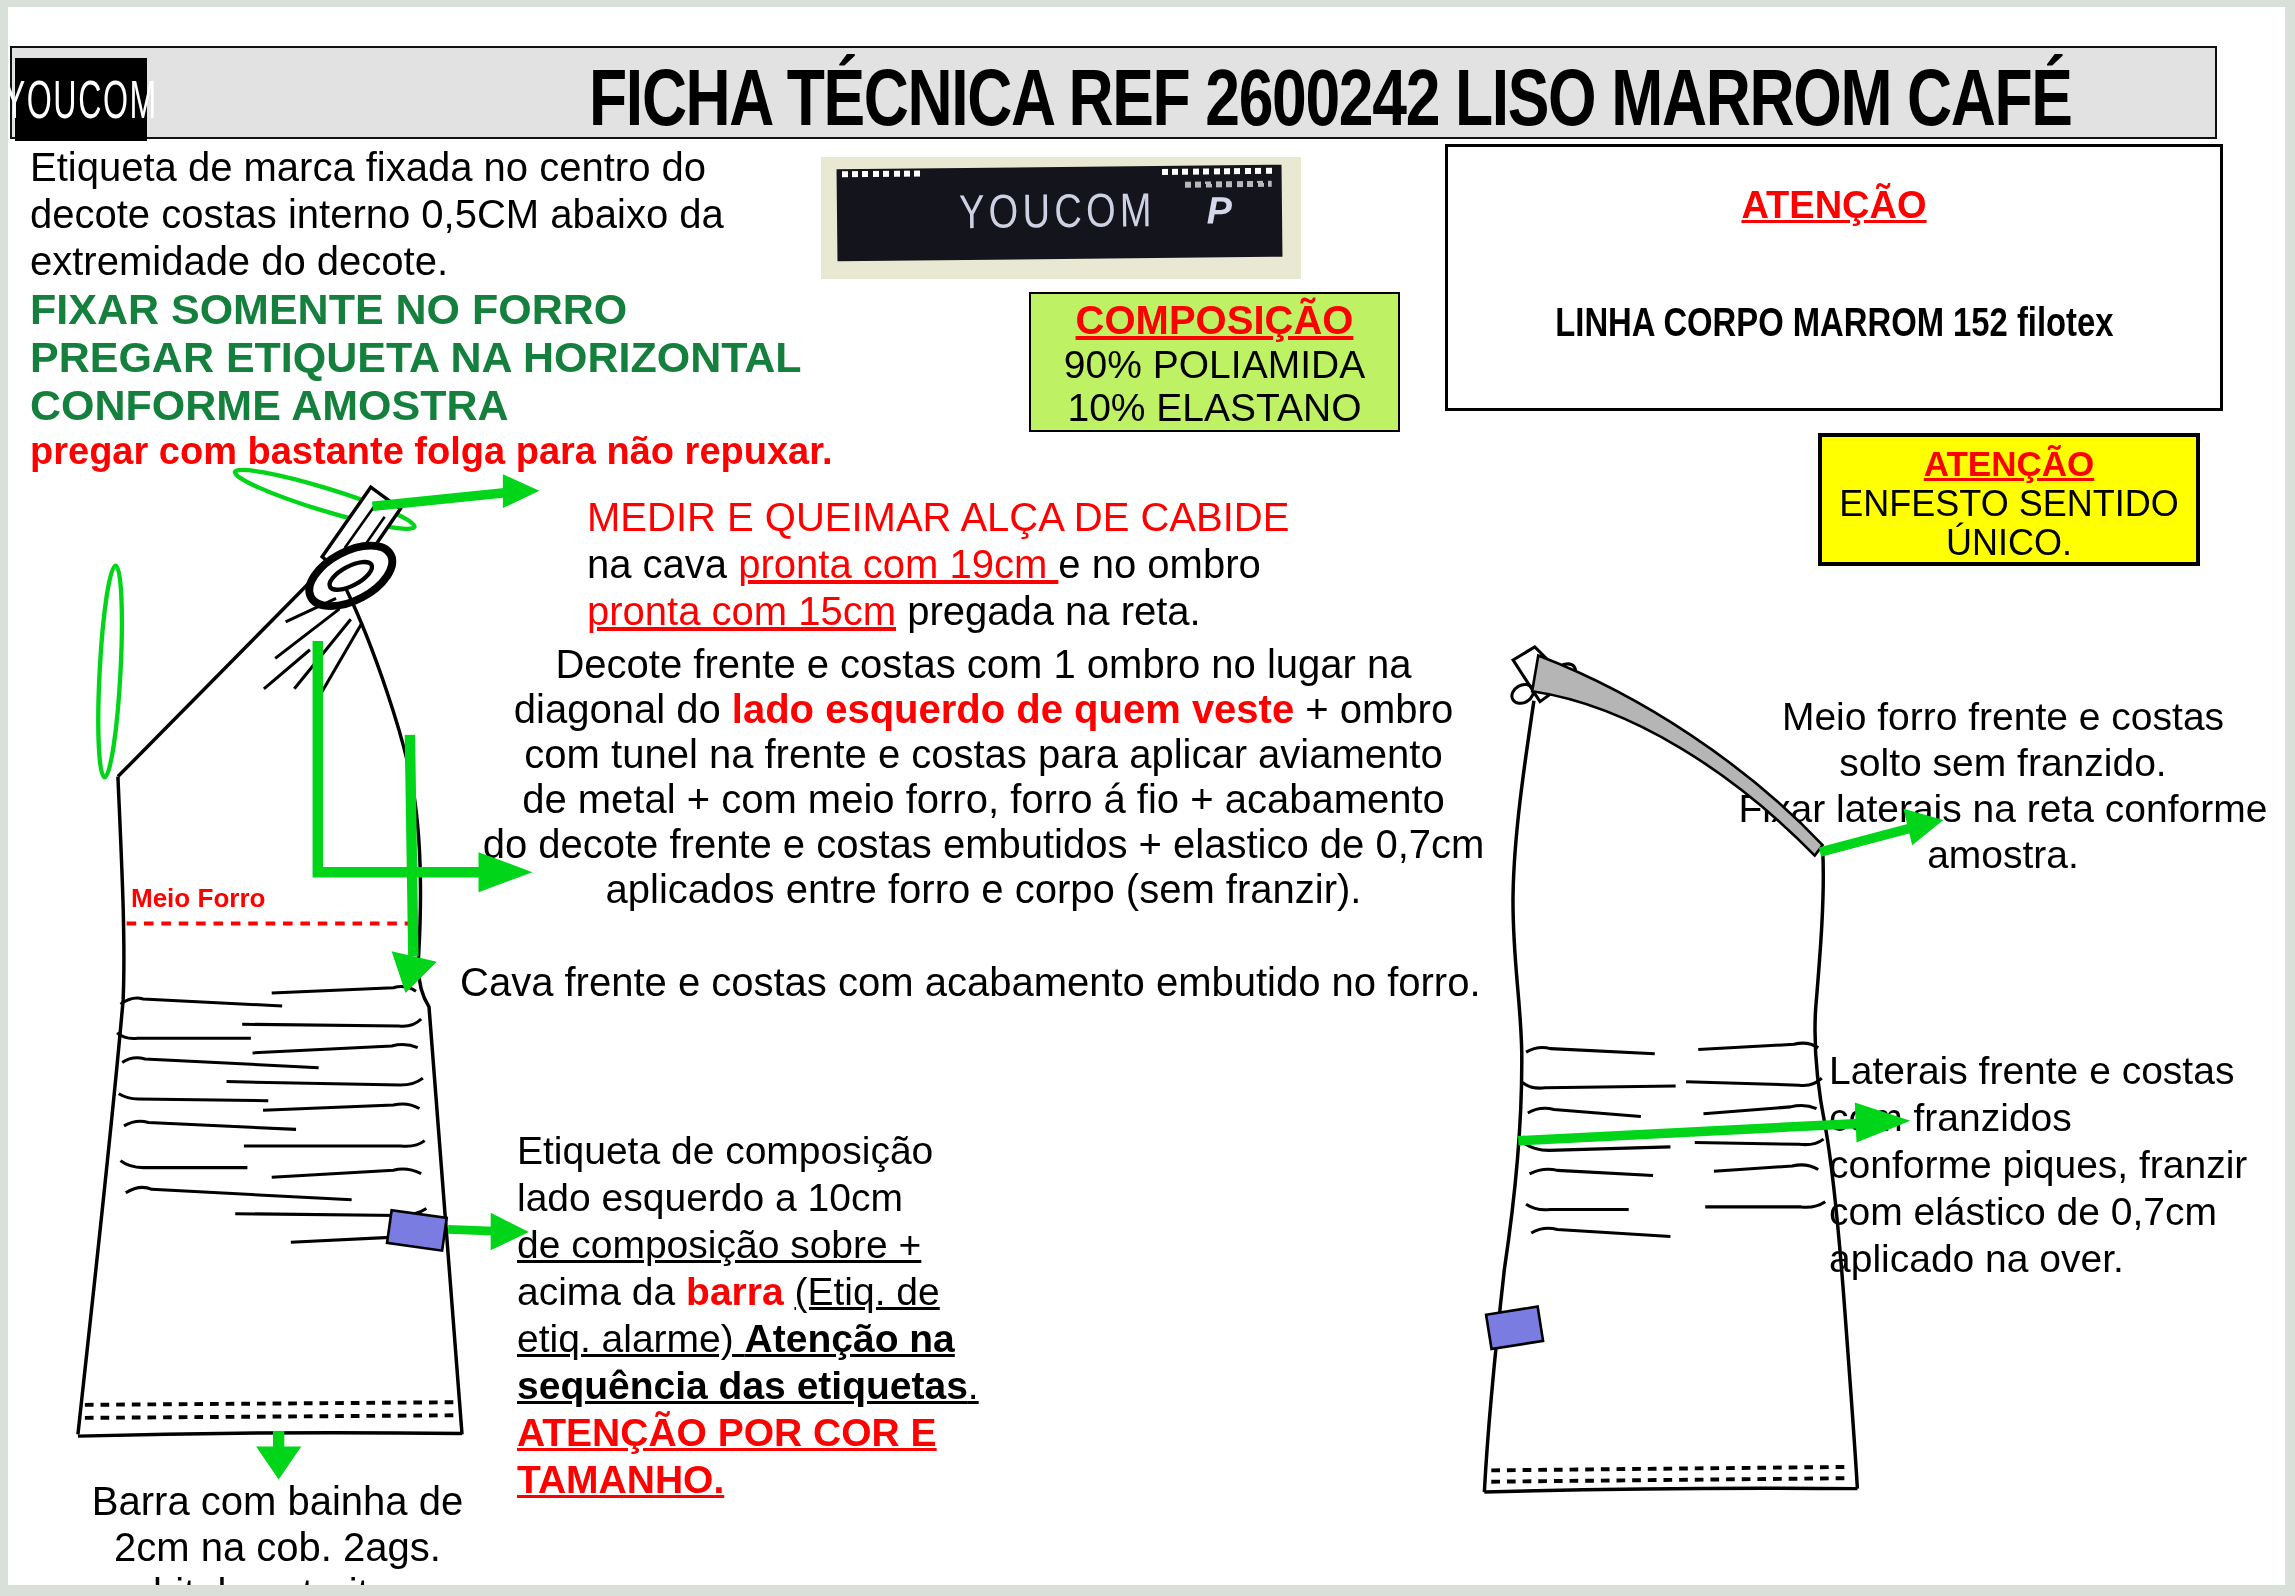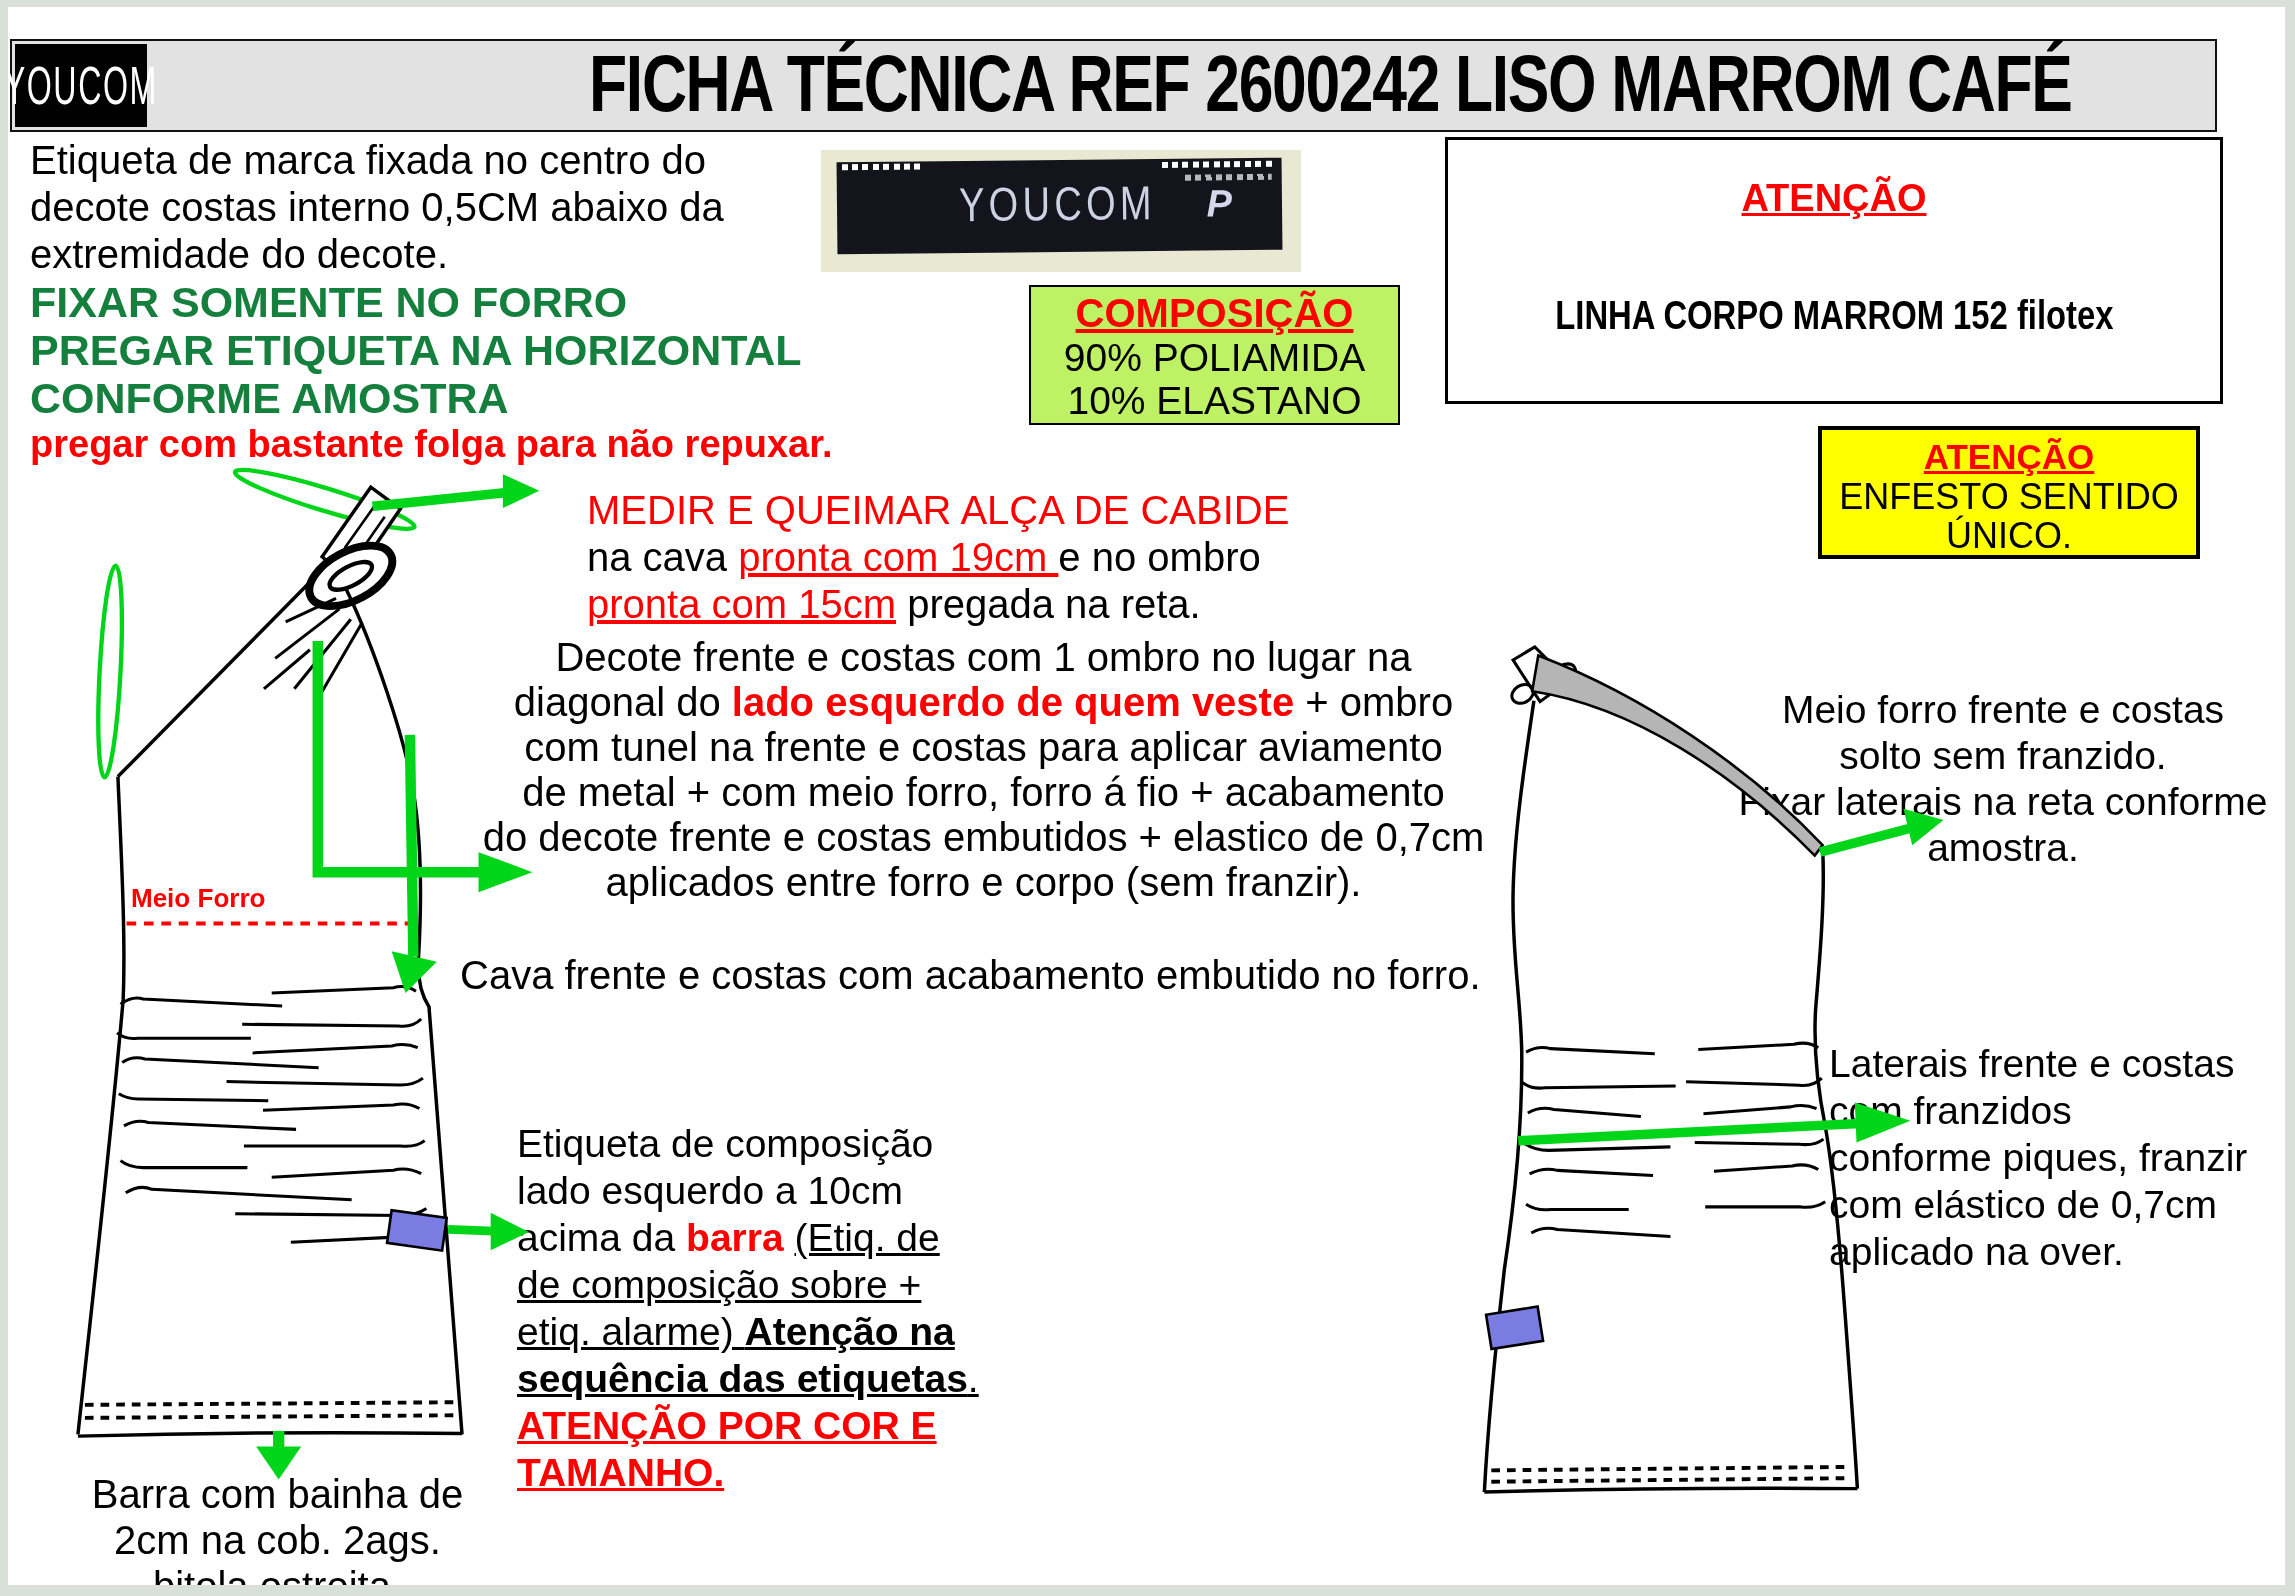--- a/index.html
+++ b/index.html
@@ -3,21 +3,21 @@
 <meta charset="utf-8">
 <style>
   html,body{margin:0;padding:0;background:#fff;}
   .page{
     position:relative;width:2295px;height:1597px;
     background:#ffffff;box-sizing:border-box;
     border-top:7px solid #d8e0d9;border-left:8.7px solid #d8e0d9;
     border-right:10.4px solid #d8e0d9;border-bottom:12px solid #d8e0d9;
     font-family:"Liberation Sans",sans-serif;color:#000;overflow:hidden;
   }
-  .abs{position:absolute;}
+  .abs{position:absolute;margin-top:7px;}
   .r{color:#FF0000;}
   .b{font-weight:bold;}
   .u{text-decoration:underline;}
   
   .header-bar{left:1.7px;top:32px;width:2203px;height:89px;background:#e2e2e2;border:2.6px solid #111;}
   .logo-box{left:3.5px;top:2.6px;width:132px;height:83px;background:#000;display:flex;align-items:center;justify-content:center;}
   .logo-text{color:#fff;font-size:35px;font-weight:400;letter-spacing:1.7px;transform:scaleX(0.92) scaleY(1.55);white-space:nowrap;}
   .title-wrap{left:536px;top:0px;width:1565px;height:85px;display:flex;align-items:center;justify-content:center;}
   .title-text{font-size:80px;font-weight:bold;letter-spacing:-1.7px;transform:scaleX(0.78);white-space:nowrap;}
   
@@ -120,22 +120,22 @@
     <div><span>de metal + com meio forro, forro á fio + acabamento</span></div>
     <div><span>do decote frente e costas embutidos + elastico de 0,7cm</span></div>
     <div><span>aplicados entre forro e corpo (sem franzir).</span></div>
   </div>
 
   <div class="abs cava-note">Cava frente e costas com acabamento embutido no forro.</div>
 
   <div class="abs tag-note">
     <div><span>Etiqueta de composição</span></div>
     <div><span>lado esquerdo a 10cm</span></div>
+    <div><span class="u">de composição sobre + </span></div>
     <div><span>acima da </span><span class="r b">barra</span><span> </span><span class="u">(Etiq. de </span></div>
-    <div><span class="u">de composição sobre + </span></div>
     <div><span class="u">etiq. alarme) </span><span class="b u">Atenção na </span></div>
     <div><span class="b u">sequência das etiquetas</span><span class="u">.</span></div>
     <div><span class="r b u">ATENÇÃO POR COR E</span></div>
     <div><span class="r b u">TAMANHO.</span></div>
   </div>
 
   <div class="abs hem-note">
     <div>Barra com bainha de</div>
     <div>2cm na cob. 2ags.</div>
     <div>bitola estreita.</div>

